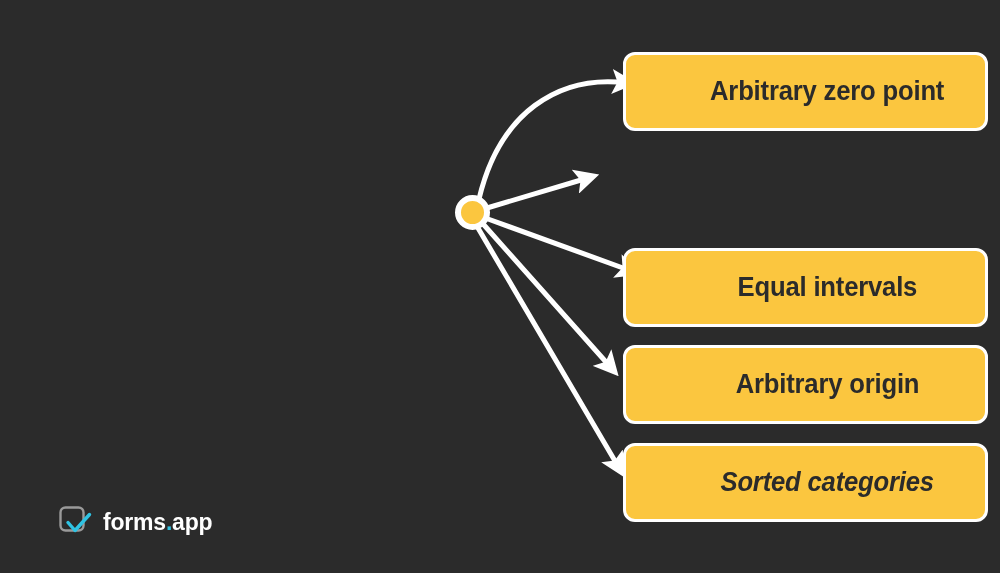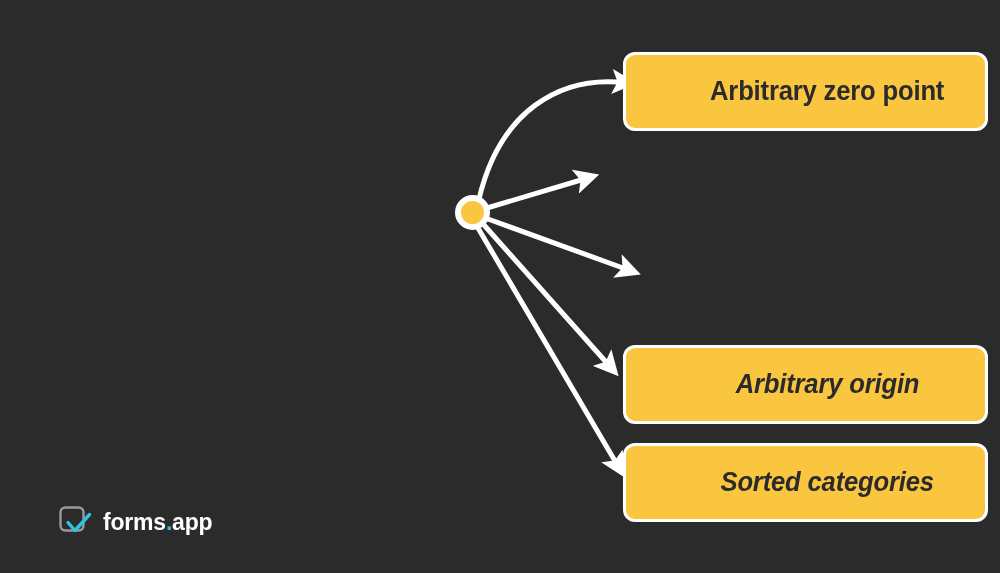--- a/index.html
+++ b/index.html
@@ -87,21 +87,21 @@
     font-weight: 700;
     letter-spacing: -0.2px;
     white-space: nowrap;
     font-family: "Liberation Sans Narrow", "Liberation Sans", sans-serif;
     transform: scaleX(0.95);
     padding-left: 46px;
   }
   .branch.b0 { top: 52px; }
   .branch.b1 { top: 150px; }
   .branch.b2 { top: 248px; }
-  .branch.b3 { top: 345px; font-style: italic; }
+  .branch.b3 { top: 345px; }
   .branch.b4 { top: 443px; font-style: italic; }
 
   
   #brand {
     position: absolute;
     left: 58px;
     top: 505px;
     display: flex;
     align-items: center;
     gap: 11px;
@@ -141,20 +141,23 @@
 
     <path d="M 478 228 L 615 461" fill="none" stroke="#ffffff" stroke-width="5" stroke-linecap="round" marker-end="url(#head)"></path>
   </svg>
 
 
   <div id="hub"></div>
 
   <div class="branch b0">
     <span class="branch-label">Arbitrary zero point</span>
   </div>
+  <div class="branch b2">
+    <span class="branch-label">Equal intervals</span>
+  </div>
   <div class="branch b3">
     <span class="branch-label">Arbitrary origin</span>
   </div>
   <div class="branch b4">
     <span class="branch-label">Sorted categories</span>
   </div>
 
   <div id="brand">
     <span id="brand-mark">
       <svg width="34" height="34" viewBox="0 0 34 34" xmlns="http://www.w3.org/2000/svg">

